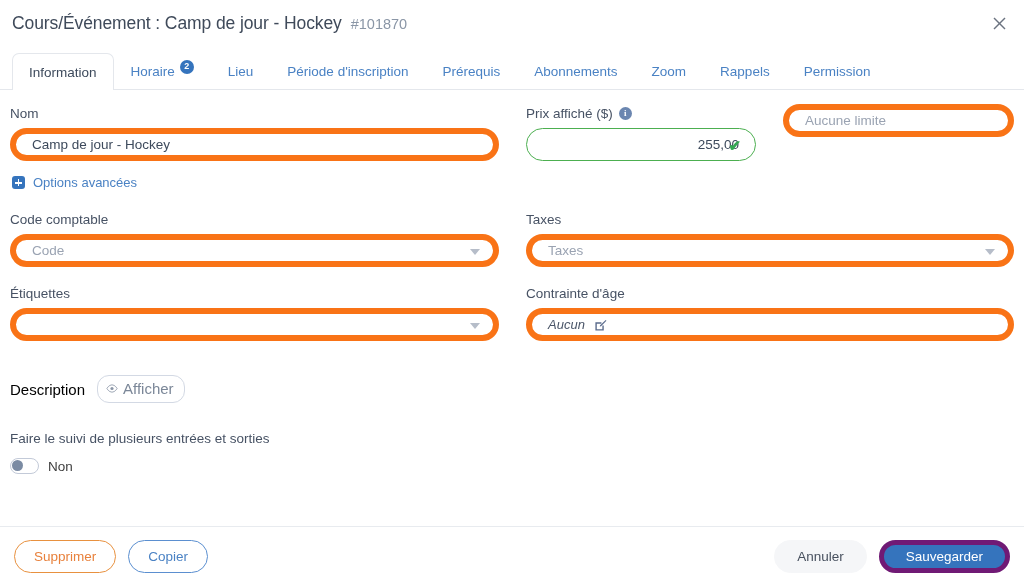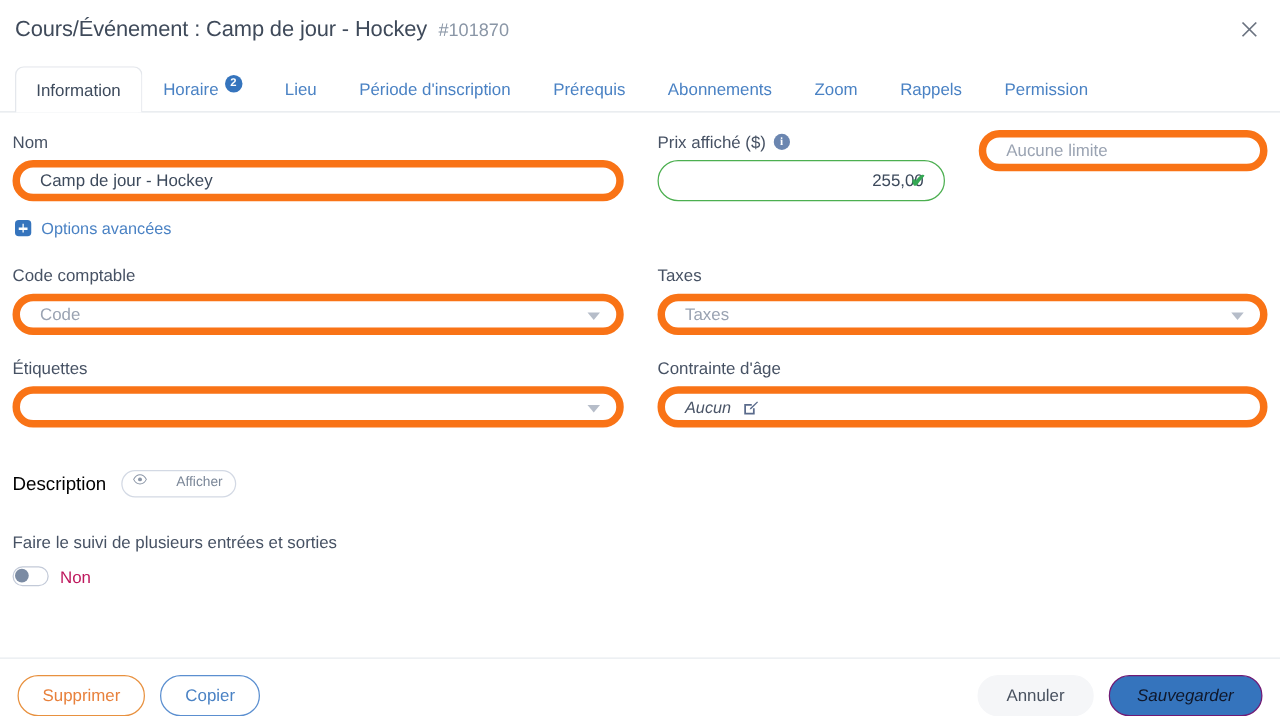--- a/index.html
+++ b/index.html
@@ -242,26 +242,26 @@
   
   .desc-row {
     margin-top: 34px;
     display: flex;
     align-items: center;
     gap: 12px;
   }
   .desc-label { font-size: 15px; color: #000000; }
   .pill {
     display: inline-flex;
-    align-items: flex-start;
-    gap: 23px;
+    align-items: center;
+    gap: 5px;
     border: 1px solid #d3d9e4;
     border-radius: 12px;
     padding: 2px 10px 3px 8px;
-    font-size: 11px;
+    font-size: 15px;
     color: #7b8798;
     cursor: pointer;
     background: #fff;
     line-height: 1.4;
   }
 
   .track-row { margin-top: 28px; }
   .track-label { font-size: 13.5px; color: #475264; }
   .toggle-row {
     display: flex;
@@ -281,21 +281,21 @@
   }
   .toggle .knob {
     position: absolute;
     width: 11px;
     height: 11px;
     border-radius: 50%;
     background: #7b8ba3;
     top: 1px;
     left: 1px;
   }
-  .toggle-text { font-size: 13.5px; color: #be185d; }
+  .toggle-text { font-size: 13.5px; color: #404040; }
 
   
   .footer {
     position: absolute;
     left: 0;
     right: 0;
     bottom: 0;
     height: 47px;
     border-top: 1px solid #e8ebef;
     display: flex;
@@ -316,21 +316,21 @@
     cursor: pointer;
     box-sizing: border-box;
     display: inline-flex;
     align-items: center;
     justify-content: center;
     white-space: nowrap;
   }
   .btn-danger { background: #ffffff; border: 1.4px solid #e8913f; color: #e8813c; }
   .btn-outline { background: #ffffff; border: 1.4px solid #5b8fd0; color: #4a82c4; }
   .btn-ghost { background: #f5f6f8; border: 1px solid #f5f6f8; color: #48515f; padding: 0 22px; }
-  .btn-primary { background: #3574bd; border: 1px solid #701a75; color: #0f172a; padding: 0 22px; font-style: italic; }
+  .btn-primary { background: #3574bd; border: 5px solid #701a75; color: #ffffff; padding: 0 22px; }
 </style>
 </head>
 <body>
 
 <div class="modal-header">
   <div class="title-wrap">
     <span class="modal-title">Cours/Événement : Camp de jour - Hockey</span>
     <span class="modal-id">#101870</span>
   </div>
   <button class="close-btn" aria-label="close">

